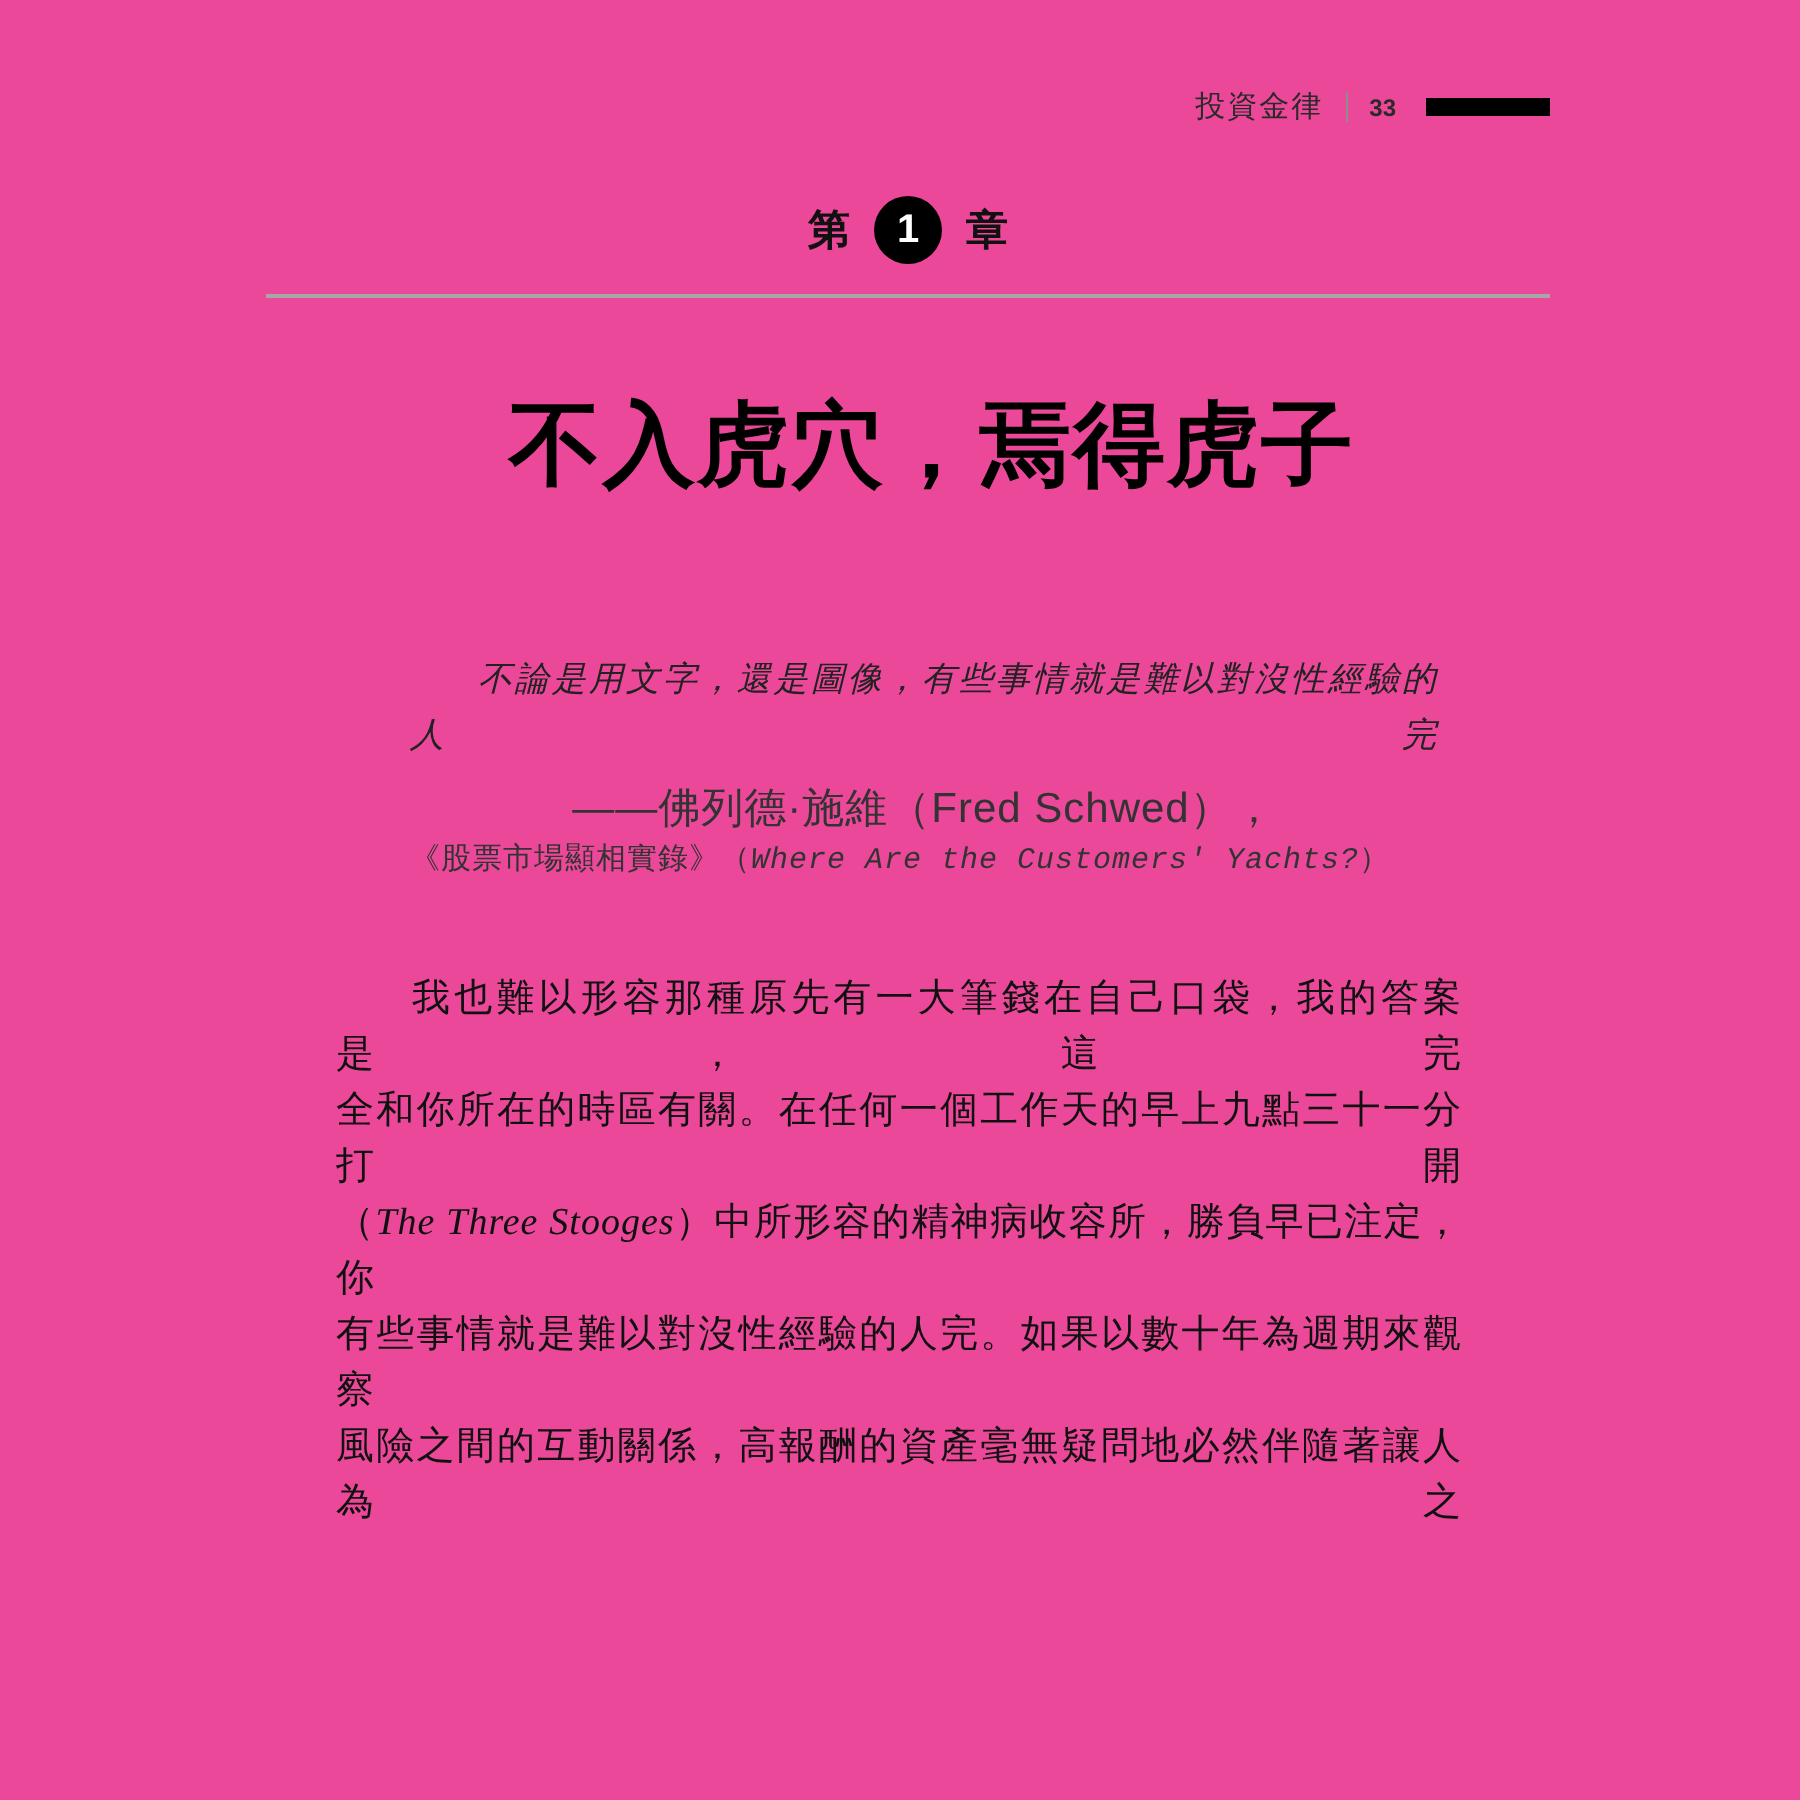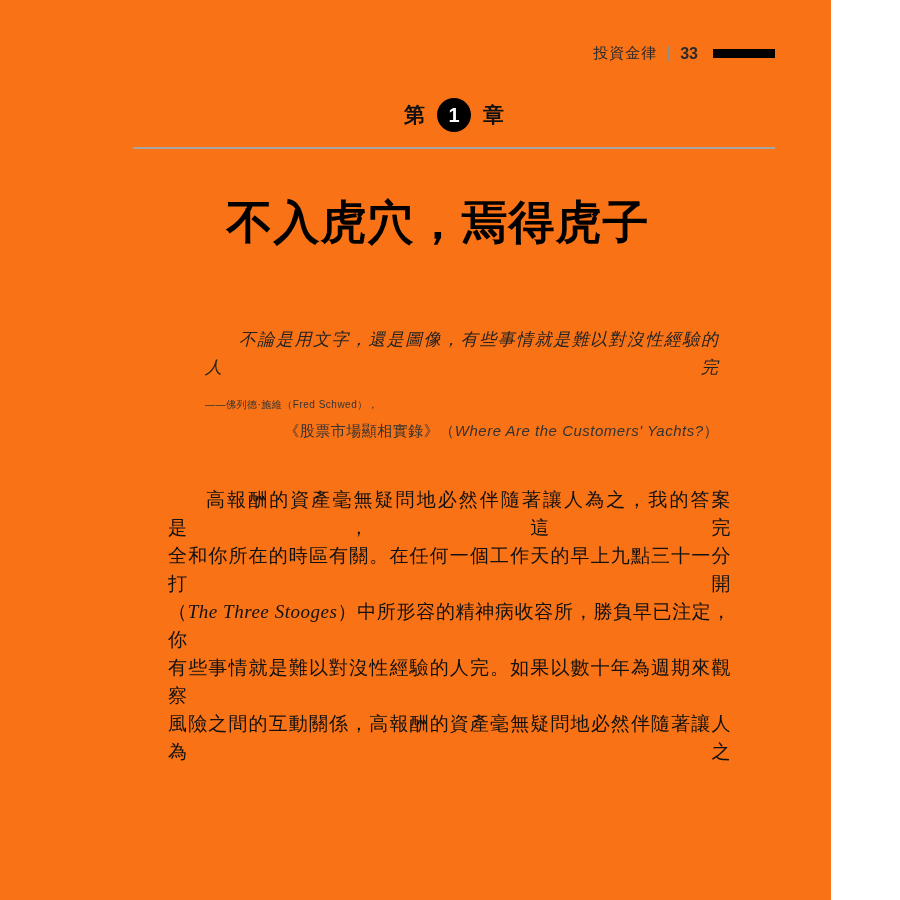--- a/index.html
+++ b/index.html
@@ -1,20 +1,20 @@
 <!DOCTYPE html>
 <html><head>
 <meta charset="utf-8">
 <style>
   html, body { margin: 0; padding: 0; background: #ffffff; }
   .page {
     position: relative;
-    width: 831px;
+    width: 900px;
     height: 900px;
-    background: #f97316;
+    background: #ec4899;
     color: #1a1a1a;
     font-family: "Liberation Serif", serif;
     overflow: hidden;
   }
   
   .header {
     position: absolute;
     top: 44px;
     left: 133px;
     width: 642px;
@@ -26,21 +26,21 @@
     color: #2a2a2a;
     letter-spacing: 1px;
   }
   .header .sep {
     width: 1px;
     height: 15px;
     background: #8c8c8c;
     margin: 0 11px;
   }
   .header .pagenum {
-    font-size: 16px;
+    font-size: 12px;
     font-weight: bold;
     letter-spacing: 0;
   }
   .header .bar {
     width: 62px;
     height: 9px;
     background: #000000;
     margin-left: 15px;
   }
   
@@ -74,21 +74,21 @@
     position: absolute;
     top: 147px;
     left: 133px;
     width: 642px;
     height: 2px;
     background: #a6a6a6;
   }
   .title {
     position: absolute;
     top: 161px;
-    left: 117px;
+    left: 145px;
     width: 642px;
     text-align: center;
     font-family: "Liberation Sans", sans-serif;
     font-size: 46px;
     font-weight: bold;
     color: #000;
     letter-spacing: 1px;
     white-space: nowrap;
   }
   
@@ -103,32 +103,31 @@
     line-height: 28px;
     color: #222;
     letter-spacing: 1px;
   }
   .epigraph .qline.fill { text-align: justify; text-align-last: justify; margin-top: 36px; }
   .epigraph .qline.first { text-indent: 2em; }
   .epigraph .attribution {
     margin-top: 10px;
     font-family: "Liberation Sans", sans-serif;
     font-style: normal;
-    font-size: 10px;
+    font-size: 21px;
     line-height: 26px;
-    text-align: left;
+    text-align: center;
     color: #333;
     letter-spacing: 0.5px;
   }
   .epigraph .source {
-    font-family: Liberation Sans, sans-serif;
+    font-family: Liberation Mono, monospace;
     font-style: normal;
     font-size: 15px;
     line-height: 26px;
-    text-align: right;
     color: #333;
     letter-spacing: 0.5px;
   }
   .em-latin { font-style: italic; }
   
   .bodytext {
     position: absolute;
     top: 486px;
     left: 168px;
     width: 563px;
@@ -163,21 +162,21 @@
 
   <h1 class="title">不入虎穴，焉得虎子</h1>
 
   <div class="epigraph">
     <div class="qline fill first">不論是用文字，還是圖像，有些事情就是難以對沒性經驗的人完</div>
     <div class="attribution">——佛列德·施維（Fred Schwed），</div>
     <div class="source"><span>《股票市場顯相實錄》（</span><span class="em-latin">Where Are the Customers' Yachts?</span><span>）</span></div>
   </div>
 
   <div class="bodytext">
-    <div class="bline fill first">高報酬的資產毫無疑問地必然伴隨著讓人為之，我的答案是，這完</div>
+    <div class="bline fill first">我也難以形容那種原先有一大筆錢在自己口袋，我的答案是，這完</div>
     <div class="bline fill">全和你所在的時區有關。在任何一個工作天的早上九點三十一分打開</div>
     <div class="bline fill"><span>（</span><span class="em-latin">The Three Stooges</span><span>）中所形容的精神病收容所，勝負早已注定，你</span></div>
     <div class="bline fill">有些事情就是難以對沒性經驗的人完。如果以數十年為週期來觀察</div>
     <div class="bline fill">風險之間的互動關係，高報酬的資產毫無疑問地必然伴隨著讓人為之</div>
 
   </div>
 
 </div>
 
 </body></html>

